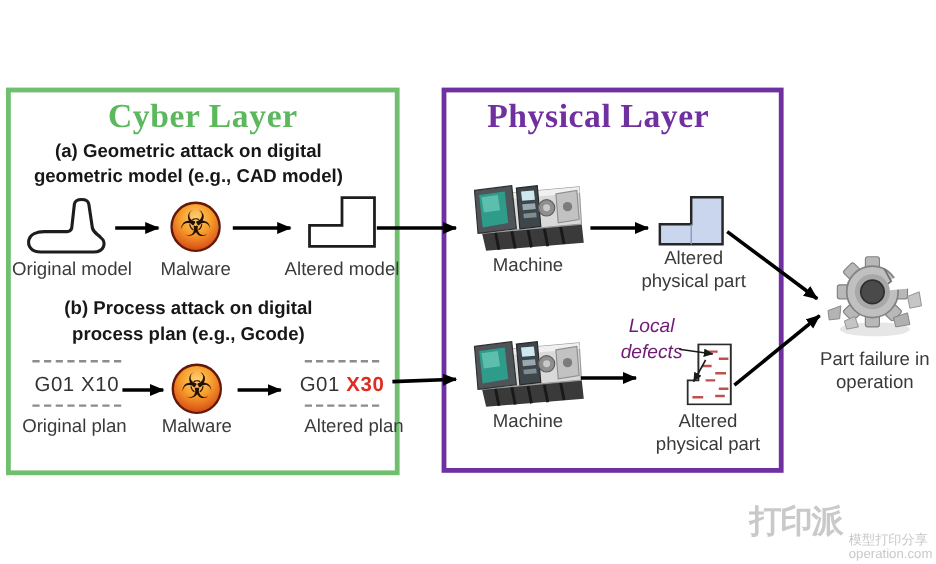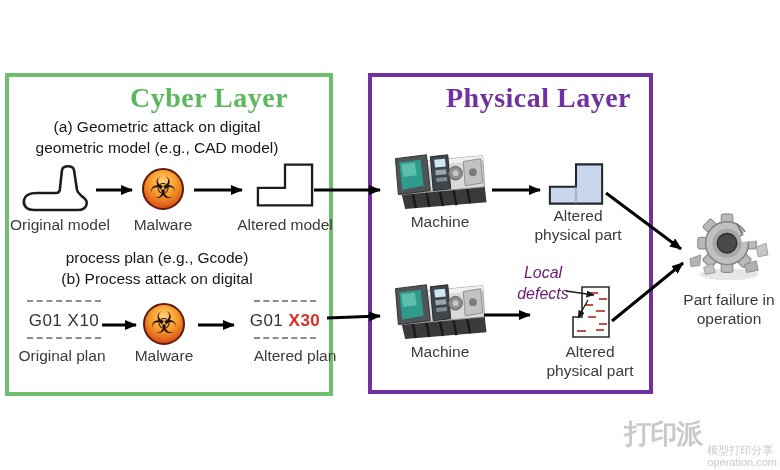--- a/index.html
+++ b/index.html
@@ -2,24 +2,24 @@
 <html style="--green: #6fbf6f; --green-title: #5cb85c; --purple: #7030a0; --red: #e02b20; --defect-red: #c0504d; --part-fill: #c9d6ee; --watermark-gray: #c9c9c9;"><head>
 <meta charset="utf-8">
 <style>
   html,body{margin:0;padding:0;background:#fff;}
   body{font-family:"Liberation Sans","DejaVu Sans",sans-serif;}
   .canvas{position:relative;width:780px;height:470px;background:#ffffff;overflow:hidden;}
   .box{position:absolute;background:transparent;z-index:1;}
   .cyber-box{left:5px;top:73px;width:320px;height:315px;border:4px solid var(--green,#6fbf6f);}
   .physical-box{left:368px;top:73px;width:277px;height:313px;border:4px solid var(--purple,#7030a0);}
   .box-title{position:absolute;text-align:center;font-family:"Liberation Serif","DejaVu Serif",serif;
-             font-weight:bold;font-size:28px;letter-spacing:.5px;z-index:2;padding-left:40px;}
+             font-weight:bold;font-size:28px;letter-spacing:.5px;z-index:2;}
   .cyber-title{left:5px;width:328px;top:82px;color:var(--green-title,#5cb85c);}
   .physical-title{left:368px;width:261px;top:82px;color:var(--purple,#7030a0);}
-  .heading{position:absolute;left:5px;width:304px;text-align:center;font-weight:normal;
+  .heading{position:absolute;left:5px;width:304px;text-align:center;font-weight:bold;
            font-size:15.5px;line-height:21px;color:#171717;z-index:2;}
   .label{position:absolute;text-align:center;font-size:15.5px;color:#3a3a3a;line-height:19px;z-index:2;}
   .italic-note{position:absolute;text-align:center;font-size:16px;font-style:italic;color:#701a75;line-height:21px;z-index:2;}
   .malware{position:absolute;width:42px;height:42px;border-radius:50%;z-index:2;
            background:radial-gradient(circle at 50% 32%,#ffd27a 0%,#f79d2a 40%,#e0601c 72%,#9c2c06 100%);
            border:2px solid #64180a;box-sizing:border-box;
            display:flex;align-items:center;justify-content:center;}
   .malware-glyph{font-family:"DejaVu Sans",sans-serif;font-size:30px;line-height:1;color:#241000;margin-top:-2px;}
   .gcode{position:absolute;display:flex;flex-direction:column;z-index:2;}
   .gdash{border-top:2px dashed #8c8c8c;height:0;margin:0 auto;}
@@ -59,22 +59,22 @@
 
   <svg class="shape" style="left:256px;top:162px;" width="58" height="46" viewBox="0 0 60 46">
     <polygon points="2,44 2,26 30,26 30,2 58,2 58,44" fill="#ffffff" stroke="#1d1d1d" stroke-width="2.4"></polygon>
   </svg>
 
   <div class="label" style="left:5px;top:215px;width:110px;">Original model</div>
   <div class="label" style="left:118px;top:215px;width:90px;">Malware</div>
   <div class="label" style="left:235px;top:215px;width:100px;">Altered model</div>
 
   <div class="heading" style="top:247px;">
+    <div>(b) Process attack on digital</div>
     <div>process plan (e.g., Gcode)</div>
-    <div>(b) Process attack on digital</div>
   </div>
 
   <div class="gcode" style="left:18px;top:300px;width:92px;justify-content:center;">
     <div class="gdash" style="width:74px;"></div>
     <div class="gtext">G01 X10</div>
     <div class="gdash" style="width:74px;"></div>
   </div>
 
   <div class="malware" style="left:143px;top:303px;">
     <span class="malware-glyph">☣</span>

